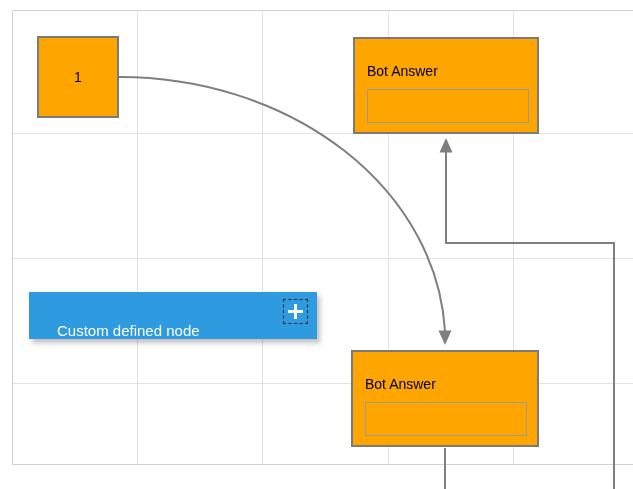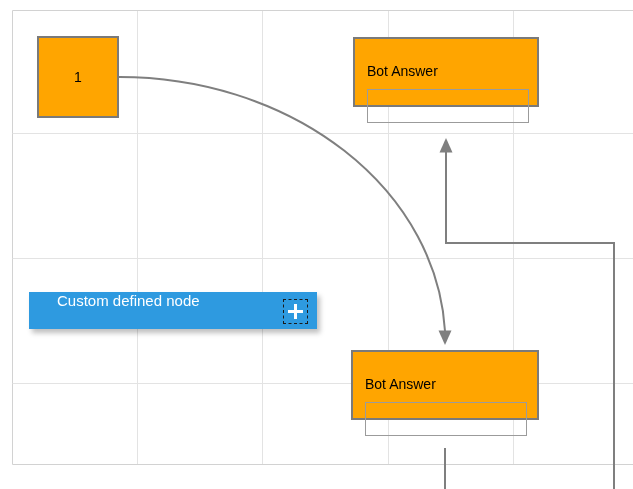--- a/index.html
+++ b/index.html
@@ -15,40 +15,40 @@
 
   .node{position:absolute;box-sizing:border-box;}
   .square-node{
     left:37px;top:36px;width:82px;height:82px;
     background:var(--node-orange,#FFA500);
     border:2px solid var(--node-border,#7A7A7A);
     display:flex;align-items:center;justify-content:center;
     font-size:14px;color:var(--label-dark,#000);
   }
   .bot-node{
-    width:188px;height:70px;
+    width:188px;height:97px;
     background:var(--node-orange,#FFA500);
     border:2px solid var(--node-border,#7A7A7A);
   }
   .bot-node .bot-title{
     position:absolute;left:12px;top:24px;
     font-size:14px;color:var(--label-dark,#000);white-space:nowrap;
   }
   .bot-node .bot-field{
     position:absolute;left:12px;top:50px;width:160px;height:32px;
     border:1px solid var(--inner-border,#9B9B9B);
     background:transparent;
   }
   #bot-top{left:353px;top:37px;width:186px;}
   #bot-bottom{left:351px;top:350px;}
   .custom-node{
-    left:29px;top:292px;width:288px;height:37px;
+    left:29px;top:292px;width:288px;height:47px;
     background:var(--custom-blue,#2E9AE0);
     box-shadow:3px 4px 5px rgba(0,0,0,0.25);
-    display:flex;align-items:flex-start;
+    display:flex;align-items:flex-end;
     padding-left:28px;
     color:var(--label-light,#fff);font-size:15px;
   }
   .plus-box{
     position:absolute;right:9px;top:7px;width:25px;height:25px;
     border:1px dashed #1a1a1a;box-sizing:border-box;
   }
   .plus-box .h{position:absolute;left:4px;top:10px;width:15px;height:3px;background:#fff;}
   .plus-box .v{position:absolute;left:10px;top:4px;width:3px;height:15px;background:#fff;}
 </style>

